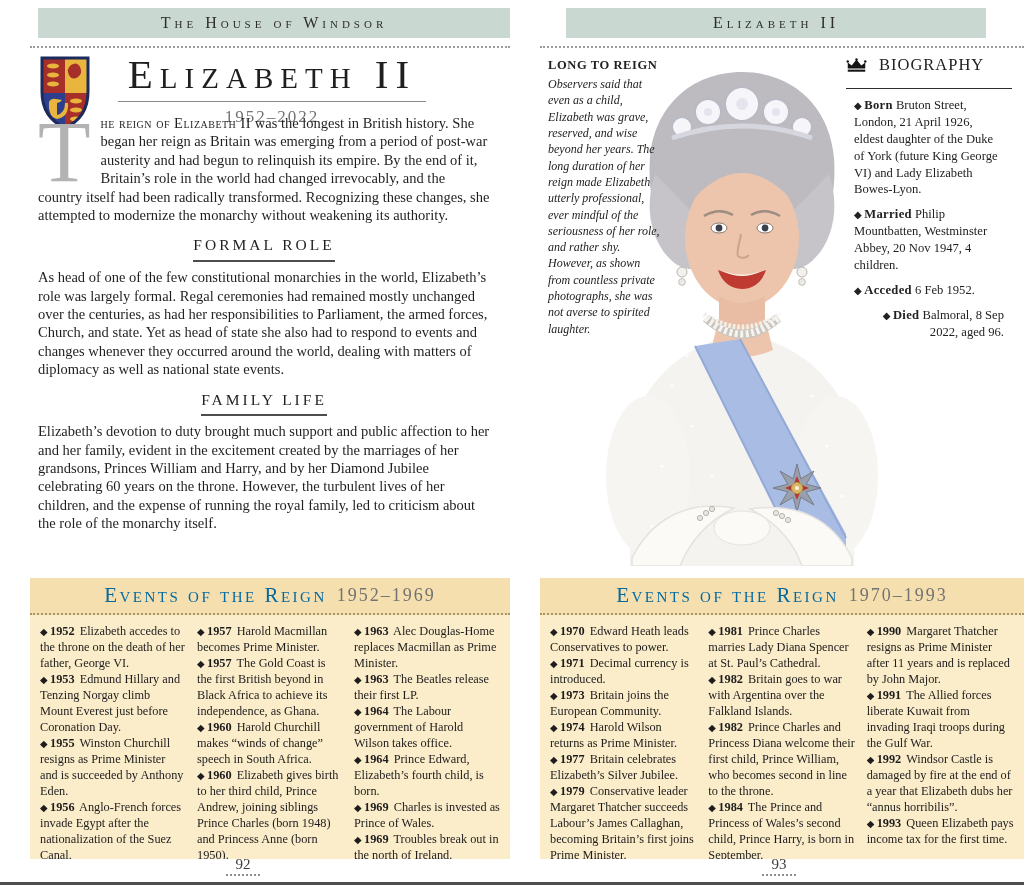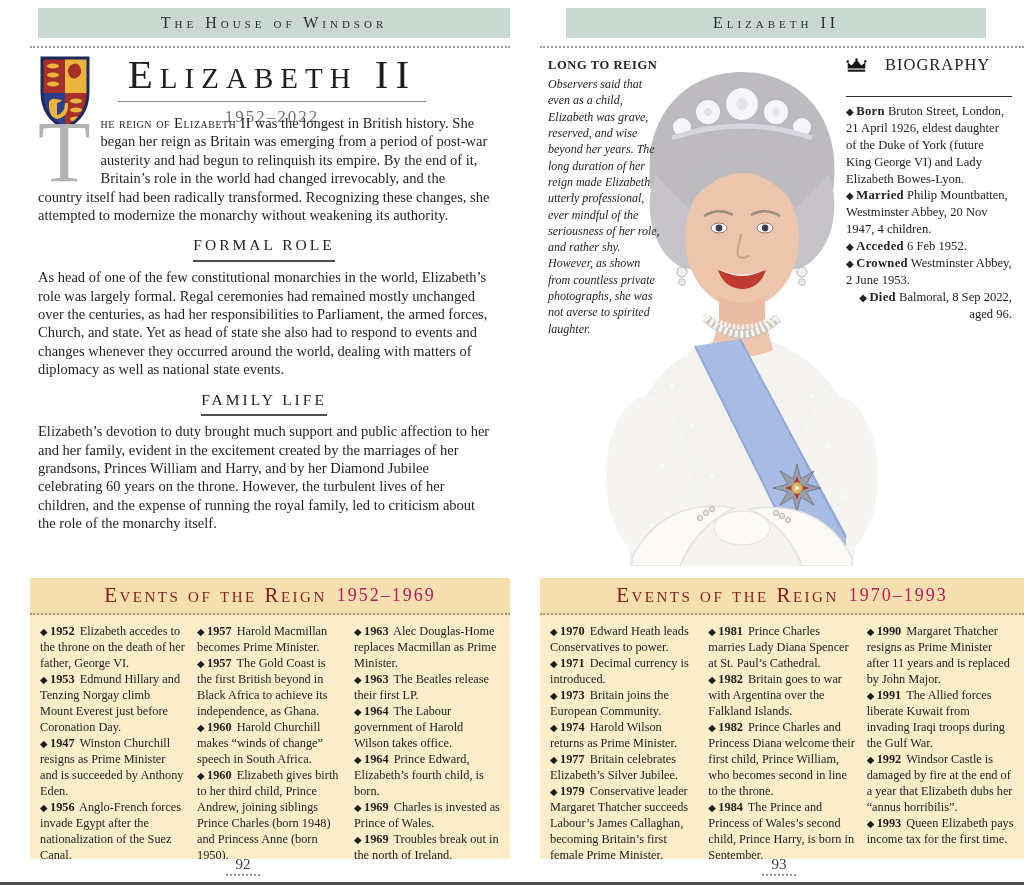--- a/index.html
+++ b/index.html
@@ -36,34 +36,34 @@
 
   
   .ltr{position:absolute;left:548px;top:58px;width:113px;z-index:3;}
   .ltr-title{font-weight:bold;font-size:12.5px;letter-spacing:0.6px;margin-bottom:3px;}
   .ltr-body{font-style:italic;font-size:12px;line-height:1.36;}
 
   .queen{position:absolute;left:592px;top:56px;z-index:1;}
 
   .bio{position:absolute;left:846px;top:54px;width:166px;z-index:3;
     font-size:12.6px;line-height:1.34;}
-  .bio-title{display:flex;align-items:center;gap:18px;font-size:16.5px;
-    letter-spacing:1px;border-bottom:1.5px solid #2c2c2c;padding-bottom:20px;margin-bottom:6px;}
-  .bio-entry{margin:0;}
+  .bio-title{display:flex;align-items:center;gap:12px;font-size:16.5px;
+    letter-spacing:1px;border-bottom:1.5px solid #2c2c2c;padding-bottom:12px;margin-bottom:6px;}
+  .bio-entry{margin:8px;}
   .bio-entry b{letter-spacing:0.3px;}
   .bio-right{text-align:right;}
 
   
   .events{position:absolute;top:578px;height:281px;background:#fbecca;overflow:hidden;}
   .events-left{left:30px;width:480px;}
   .events-right{left:540px;width:484px;}
   .events-head{height:35px;background:#f6dfae;border-bottom:2px dotted #a89467;
     display:flex;align-items:center;justify-content:center;}
-  .ev-t{font-variant:small-caps;font-size:21px;letter-spacing:2.5px;color:#7f1d1d;}
-  .ev-y{font-size:18px;letter-spacing:2px;margin-left:10px;color:#be185d;}
+  .ev-t{font-variant:small-caps;font-size:21px;letter-spacing:2.5px;color:#0369a1;}
+  .ev-y{font-size:18px;letter-spacing:2px;margin-left:10px;color:#737373;}
   .events-body{display:flex;gap:11px;padding:9px 10px;}
   .events-body .col{flex:1;font-size:12.3px;line-height:1.3;color:#1d1d1d;}
   .ev{margin:0;}
   .ev .yr{margin-right:2px;}
 
   
   .pagenum{position:absolute;top:856px;width:34px;text-align:center;font-size:15px;
     color:#3d3d3d;border-bottom:2px dotted #8f8f8f;padding-bottom:1px;}
   .pn-left{left:226px;}
   .pn-right{left:762px;}
@@ -212,34 +212,33 @@
         <rect x="2" y="13.2" width="20" height="2.4" fill="#151515"></rect>
         <circle cx="2" cy="4" r="1.4" fill="#151515"></circle>
           <circle cx="12" cy="1.5" r="1.4" fill="#151515"></circle>
           <circle cx="22" cy="4" r="1.4" fill="#151515"></circle>
       </svg>
       <span>BIOGRAPHY</span>
     </div>
     <div class="bio-entry"><b>Born</b> <span>Bruton Street, London, 21 April 1926, eldest daughter of the Duke of York (future King George VI) and Lady Elizabeth Bowes-Lyon.</span></div>
     <div class="bio-entry"><b>Married</b> <span>Philip Mountbatten, Westminster Abbey, 20 Nov 1947, 4 children.</span></div>
     <div class="bio-entry"><b>Acceded</b> <span>6 Feb 1952.</span></div>
-    <div class="bio-entry"><b>Crowned</b> <span>Westminster Abbey, 2 June 1953.</span></div>
     <div class="bio-entry bio-right"><b>Died</b> <span>Balmoral, 8 Sep 2022, aged 96.</span></div>
   </div>
 
   <div class="events events-left">
     <div class="events-head">
       <span class="ev-t">Events of the Reign</span>
       <span class="ev-y">1952–1969</span>
     </div>
     <div class="events-body">
       <div class="col">
         <div class="ev"><b class="yr">1952</b> <span>Elizabeth accedes to the throne on the death of her father, George VI.</span></div>
         <div class="ev"><b class="yr">1953</b> <span>Edmund Hillary and Tenzing Norgay climb Mount Everest just before Coronation Day.</span></div>
-        <div class="ev"><b class="yr">1947</b> <span>Winston Churchill resigns as Prime Minister and is succeeded by Anthony Eden.</span></div>
+        <div class="ev"><b class="yr">1955</b> <span>Winston Churchill resigns as Prime Minister and is succeeded by Anthony Eden.</span></div>
         <div class="ev"><b class="yr">1956</b> <span>Anglo-French forces invade Egypt after the nationalization of the Suez Canal.</span></div>
       </div>
       <div class="col">
         <div class="ev"><b class="yr">1957</b> <span>Harold Macmillan becomes Prime Minister.</span></div>
         <div class="ev"><b class="yr">1957</b> <span>The Gold Coast is the first British beyond in Black Africa to achieve its independence, as Ghana.</span></div>
         <div class="ev"><b class="yr">1960</b> <span>Harold Churchill makes “winds of change” speech in South Africa.</span></div>
         <div class="ev"><b class="yr">1960</b> <span>Elizabeth gives birth to her third child, Prince Andrew, joining siblings Prince Charles (born 1948) and Princess Anne (born 1950).</span></div>
       </div>
       <div class="col">
         <div class="ev"><b class="yr">1963</b> <span>Alec Douglas-Home replaces Macmillan as Prime Minister.</span></div>
@@ -257,21 +256,21 @@
       <span class="ev-t">Events of the Reign</span>
       <span class="ev-y">1970–1993</span>
     </div>
     <div class="events-body">
       <div class="col">
         <div class="ev"><b class="yr">1970</b> <span>Edward Heath leads Conservatives to power.</span></div>
         <div class="ev"><b class="yr">1971</b> <span>Decimal currency is introduced.</span></div>
         <div class="ev"><b class="yr">1973</b> <span>Britain joins the European Community.</span></div>
         <div class="ev"><b class="yr">1974</b> <span>Harold Wilson returns as Prime Minister.</span></div>
         <div class="ev"><b class="yr">1977</b> <span>Britain celebrates Elizabeth’s Silver Jubilee.</span></div>
-        <div class="ev"><b class="yr">1979</b> <span>Conservative leader Margaret Thatcher succeeds Labour’s James Callaghan, becoming Britain’s first female Prime Minister.</span></div>
+        <div class="ev"><b class="yr">1979</b> <span>Conservative leader Margaret Thatcher succeeds Labour’s James Callaghan, becoming Britain’s first joins Prime Minister.</span></div>
       </div>
       <div class="col">
         <div class="ev"><b class="yr">1981</b> <span>Prince Charles marries Lady Diana Spencer at St. Paul’s Cathedral.</span></div>
         <div class="ev"><b class="yr">1982</b> <span>Britain goes to war with Argentina over the Falkland Islands.</span></div>
         <div class="ev"><b class="yr">1982</b> <span>Prince Charles and Princess Diana welcome their first child, Prince William, who becomes second in line to the throne.</span></div>
         <div class="ev"><b class="yr">1984</b> <span>The Prince and Princess of Wales’s second child, Prince Harry, is born in September.</span></div>
       </div>
       <div class="col">
         <div class="ev"><b class="yr">1990</b> <span>Margaret Thatcher resigns as Prime Minister after 11 years and is replaced by John Major.</span></div>
         <div class="ev"><b class="yr">1991</b> <span>The Allied forces liberate Kuwait from invading Iraqi troops during the Gulf War.</span></div>

